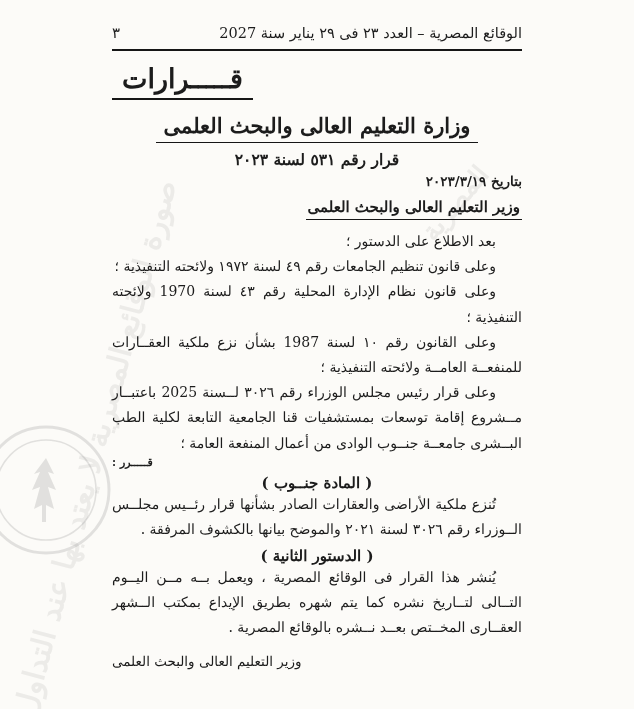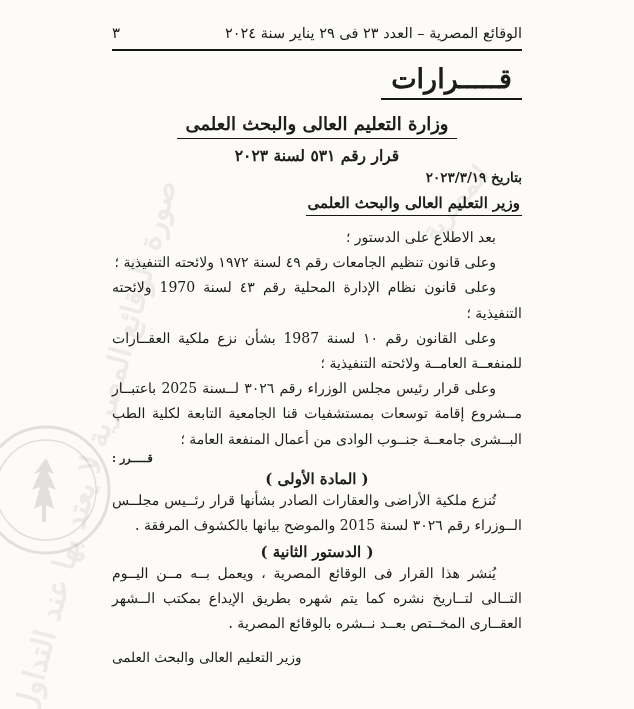--- a/index.html
+++ b/index.html
@@ -22,24 +22,24 @@
   .wm-left { top:430px; left:-185px; width:560px; transform:rotate(-75deg); font-size:30px; letter-spacing:3px; opacity:0.10; }
   .wm-top  { top:188px; left:315px;  width:280px; transform:rotate(-50deg); font-size:26px; letter-spacing:2px; opacity:0.10; }
 
   
   .content { position:relative; z-index:1; }
 
   .header-row { display:flex; justify-content:space-between; align-items:baseline; font-size:14.5px; }
   .page-number { font-size:15px; }
   .header-rule { margin-top:7px; border-top:2.5px solid #161616; }
 
-  .section-title { text-align:right; margin-top:12px; font-size:27px; font-weight:bold; letter-spacing:1px; }
+  .section-title { text-align:left; margin-top:12px; font-size:27px; font-weight:bold; letter-spacing:1px; }
   .u-thick { display:inline-block; border-bottom:2.4px solid #161616; padding:0 10px 4px; }
 
-  .ministry-title { text-align:center; margin-top:13px; font-size:18px; font-weight:bold; }
+  .ministry-title { text-align:center; margin-top:13px; font-size:21px; font-weight:bold; }
   .u-med { display:inline-block; border-bottom:1.8px solid #161616; padding:0 8px 4px; }
 
   .decree-no { text-align:center; margin-top:7px; font-size:15.5px; font-weight:bold; }
   .decree-date { margin-top:4px; font-size:13.5px; font-weight:bold; text-align:right; }
 
   .minister-line { margin-top:9px; text-align:right; font-size:15px; font-weight:bold; }
   .u-thin { display:inline-block; border-bottom:1.5px solid #161616; padding:0 2px 3px; }
 
   p.body-par {
     margin-top:0;
@@ -67,21 +67,21 @@
       <circle cx="66" cy="66" r="50" fill="none" stroke="#6b6b6b" stroke-width="1.6"></circle>
       <path d="M66 34 l8 16 -6 -2 8 18 -8 -3 6 22 -8 -4 0 17 -4 0 0 -17 -8 4 6 -22 -8 3 8 -18 -6 2 z" fill="#6b6b6b"></path>
     </svg>
     <div class="wm wm-left">صورة الوقائع المصرية لا يعتد بها عند التداول</div>
     <div class="wm wm-top">المصرية</div>
   </div>
 
   <div class="content">
 
     <div class="header-row">
-      <div class="masthead">الوقائع المصرية – العدد ٢٣ فى ٢٩ يناير سنة ٢٠٢٤</div>
+      <div class="masthead">الوقائع المصرية – العدد ٢٣ فى ٢٩ يناير سنة 2027</div>
       <div class="page-number">٣</div>
     </div>
     <div class="header-rule"></div>
 
     <div class="section-title">
       <span class="u-thick">قـــــرارات</span>
     </div>
 
     <div class="ministry-title">
       <span class="u-med">وزارة التعليم العالى والبحث العلمى</span>
@@ -96,22 +96,22 @@
     </div>
 
     <p class="body-par first">بعد الاطلاع على الدستور ؛</p>
     <p class="body-par">وعلى قانون تنظيم الجامعات رقم ٤٩ لسنة ١٩٧٢ ولائحته التنفيذية ؛</p>
     <p class="body-par">وعلى قانون نظام الإدارة المحلية رقم ٤٣ لسنة 1970 ولائحته التنفيذية ؛</p>
     <p class="body-par">وعلى القانون رقم ١٠ لسنة 1987 بشأن نزع ملكية العقــارات للمنفعــة العامــة ولائحته التنفيذية ؛</p>
     <p class="body-par">وعلى قرار رئيس مجلس الوزراء رقم ٣٠٢٦ لــسنة 2025 باعتبــار مــشروع إقامة توسعات بمستشفيات قنا الجامعية التابعة لكلية الطب البــشرى جامعــة جنــوب الوادى من أعمال المنفعة العامة ؛</p>
 
     <div class="decides">قـــــرر :</div>
 
-    <div class="article-title">( المادة الأولى )</div>
-    <p class="body-par">تُنزع ملكية الأراضى والعقارات الصادر بشأنها قرار رئــيس مجلــس الــوزراء رقم ٣٠٢٦ لسنة 2015 والموضح بيانها بالكشوف المرفقة .</p>
+    <div class="article-title">( المادة جنــوب )</div>
+    <p class="body-par">تُنزع ملكية الأراضى والعقارات الصادر بشأنها قرار رئــيس مجلــس الــوزراء رقم ٣٠٢٦ لسنة ٢٠٢١ والموضح بيانها بالكشوف المرفقة .</p>
 
     <div class="article-title">( الدستور الثانية )</div>
     <p class="body-par">يُنشر هذا القرار فى الوقائع المصرية ، ويعمل بــه مــن اليــوم التــالى لتــاريخ نشره كما يتم شهره بطريق الإيداع بمكتب الــشهر العقــارى المخــتص بعــد نــشره بالوقائع المصرية .</p>
 
     <div class="signature">
       <div class="sig-title">وزير التعليم العالى والبحث العلمى</div>
 
     </div>
 
   </div>

